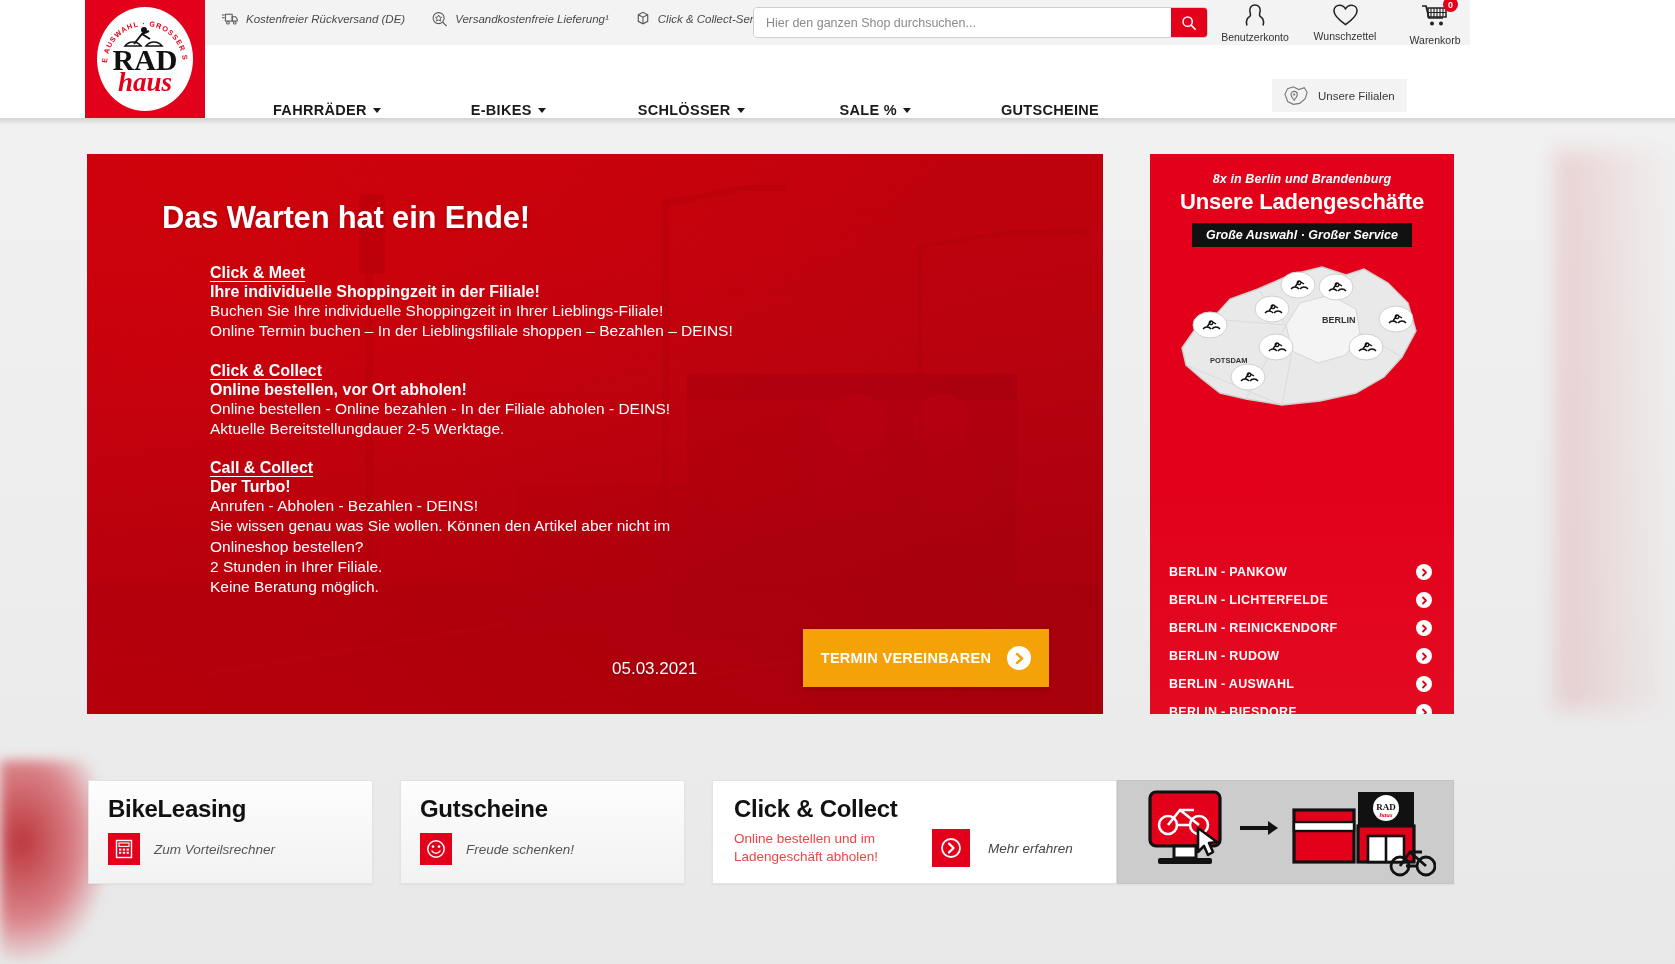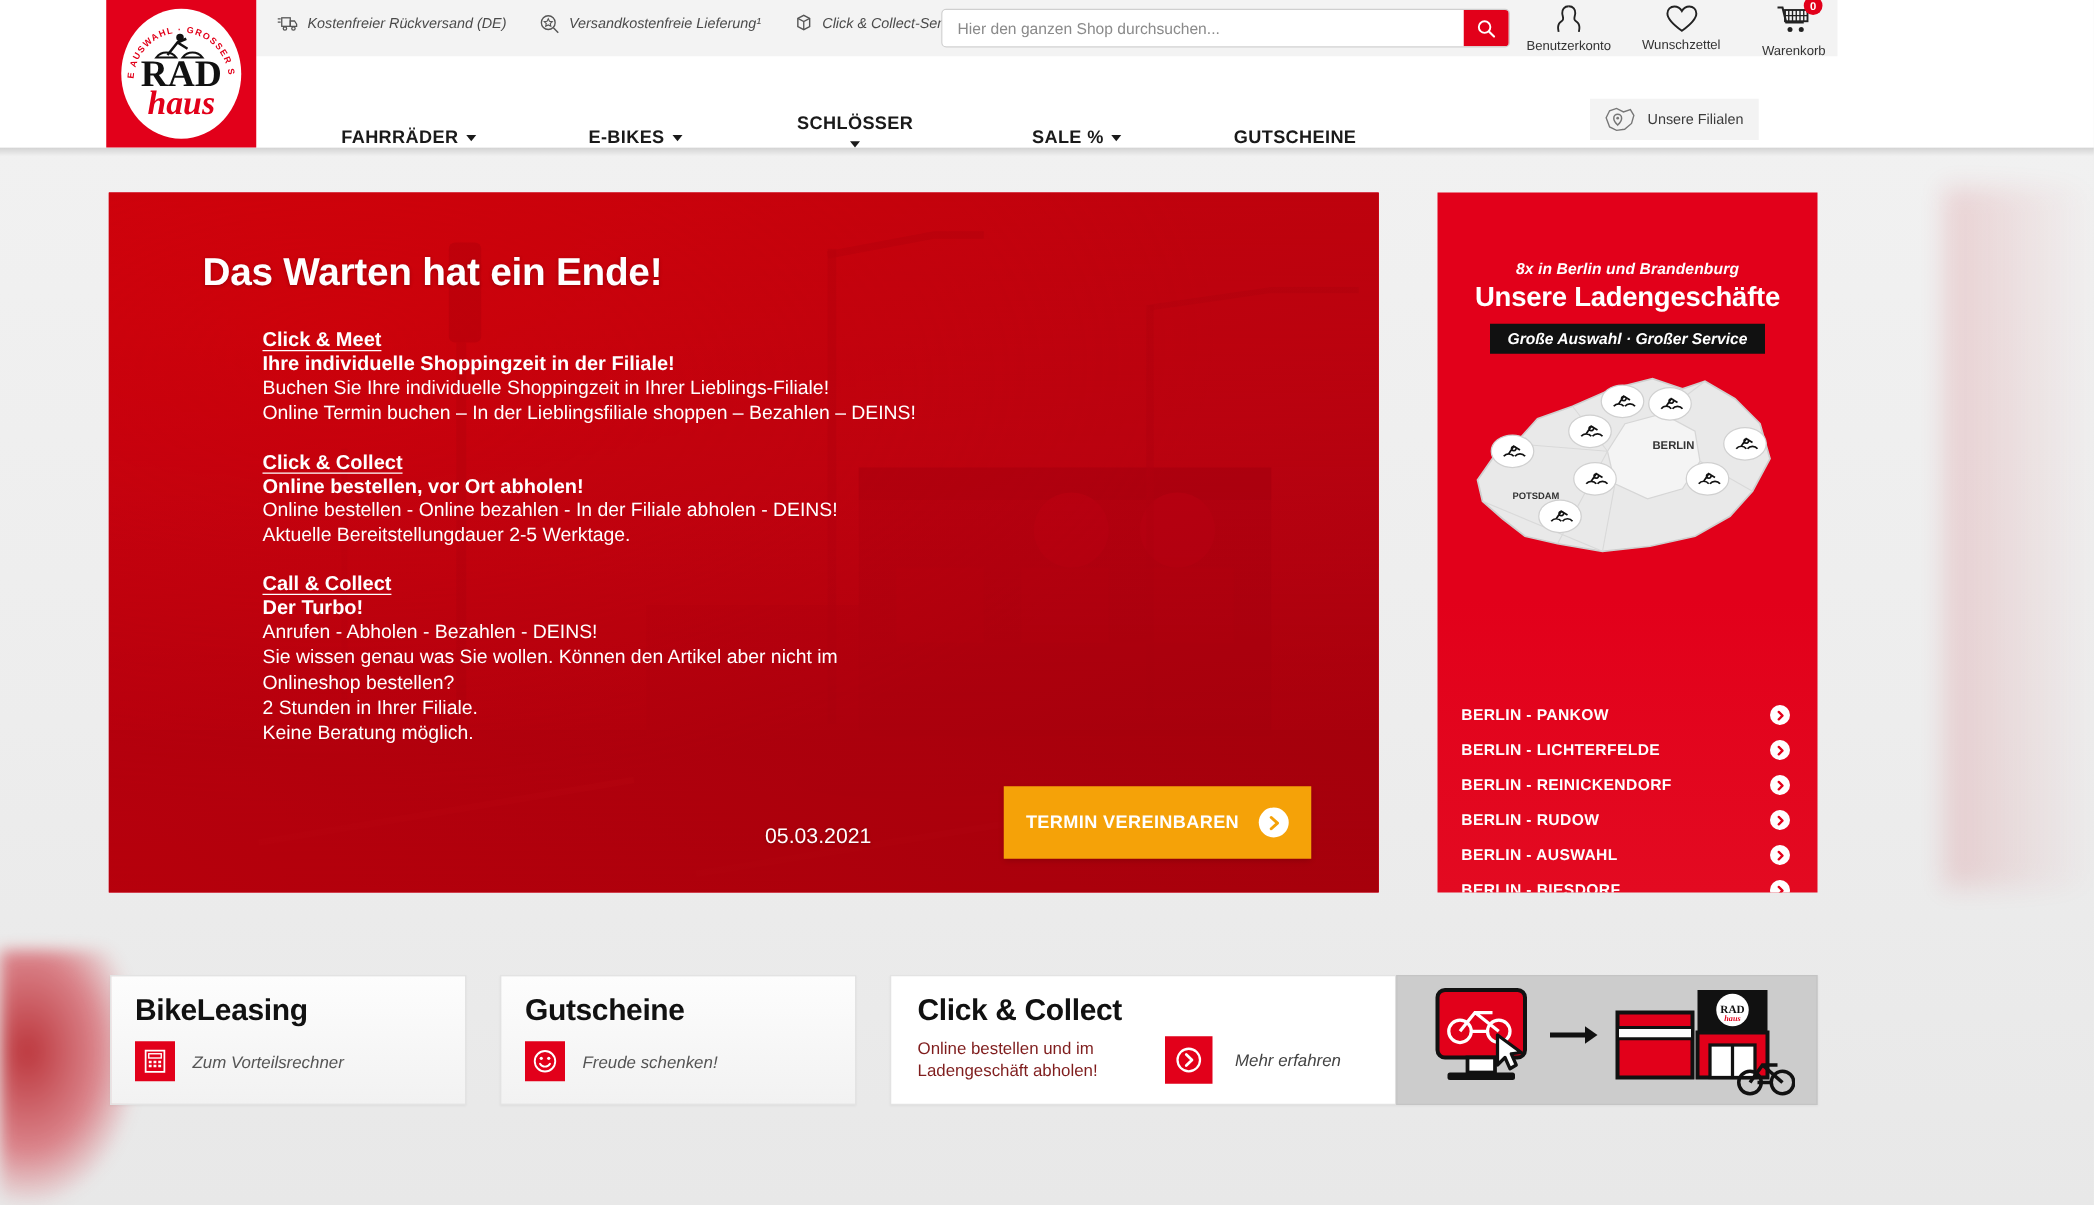--- a/index.html
+++ b/index.html
@@ -94,21 +94,21 @@
 
   
   .nav { position:absolute; left:205px; top:78px; width:1100px; height:40px; display:flex; align-items:flex-end; }
   .navitem {
     font-size:14.5px; font-weight:bold; color:#1a1a1a; letter-spacing:.3px;
     display:flex; align-items:center; gap:6px; cursor:pointer;
     margin-right:0;
   }
   .navitem:nth-child(1){ margin-left:68px; }
   .navitem:nth-child(2){ margin-left:90px; }
-  .navitem:nth-child(3){ margin-left:92px;flex-direction:column; }
+  .navitem:nth-child(3){ margin-left:92px; }
   .navitem:nth-child(4){ margin-left:95px; }
   .navitem:nth-child(5){ margin-left:90px; }
   .caret { border-left:4px solid transparent; border-right:4px solid transparent; border-top:5px solid #1a1a1a; }
 
   .filialen {
     position:absolute; left:1272px; top:79px; width:135px; height:33px;
     background:#f3f3f3; display:flex; align-items:center; gap:8px; padding-left:10px; cursor:pointer;
   }
   .filialen .lbl { font-size:11.5px; color:#3a3a3a; }
 
@@ -157,21 +157,21 @@
     display:flex;align-items:center;justify-content:center;
   }
 
   
   .stores {
     position:absolute; left:1150px; top:154px; width:304px; height:560px;
     background:linear-gradient(180deg,#e2001a 0%, #e2001a 58%, #e30a21 100%);
     color:#fff; overflow:hidden;
   }
   .stores-top { padding:18px 12px 0; text-align:center; }
-  .stores-kicker { font-size:12.5px; font-weight:bold; font-style:italic; letter-spacing:.1px;margin-top:36px; }
+  .stores-kicker { font-size:12.5px; font-weight:bold; font-style:italic; letter-spacing:.1px; }
   .stores-title { font-size:22px; font-weight:bold; margin-top:3px; letter-spacing:-.2px;}
   .stores-badge {
     display:inline-block; margin-top:8px; background:#111; color:#fff;
     font-size:12.5px; font-weight:bold; font-style:italic; padding:5px 14px;
   }
   .map-area { position:relative; height:165px; margin-top:6px;}
   .store-list { position:absolute; left:0; top:404px; width:100%; }
   .store-row {
     display:flex; align-items:center; justify-content:space-between;
     padding:0 22px 0 19px; height:28px; cursor:pointer;
@@ -191,21 +191,21 @@
   .card2 { left:400px; top:780px; width:285px; height:104px; }
   .card3 { left:712px; top:780px; width:405px; height:104px; background:#fff;}
   .card4 { left:1117px; top:780px; width:337px; height:104px; background:#ccc; border-color:#c4c4c4;}
   .card-h { font-size:24px; font-weight:bold; color:#111; letter-spacing:-.3px; }
   .card1 .card-h, .card2 .card-h { padding:14px 0 0 19px; }
   .card3 .card-h { padding:14px 0 0 21px; }
   .card-row { display:flex; align-items:center; gap:14px; padding:10px 0 0 19px;}
   .icobox { width:32px;height:32px;background:#e2001a; display:flex;align-items:center;justify-content:center; flex:0 0 auto;}
   .card-cap { font-size:13.5px; color:#555; font-style:italic; }
   .c3row { display:flex; align-items:center; gap:18px; padding:6px 0 0 21px;}
-  .c3txt { font-size:13.5px; color:#7f1d1d; line-height:1.34; width:180px;}
+  .c3txt { font-size:13.5px; color:#ef4444; line-height:1.34; width:180px;}
   .c3icobox { width:38px;height:38px;background:#e2001a; display:flex;align-items:center;justify-content:center;flex:0 0 auto;}
   .c3more { font-size:13.5px; color:#444; font-style:italic;}
 
   .illus { position:absolute; inset:0; display:flex; align-items:center; justify-content:center; gap:16px;}
 </style>
 </head>
 <body>
 
 <div class="page-bg"></div>
 <div class="bg-left-blob"></div>

